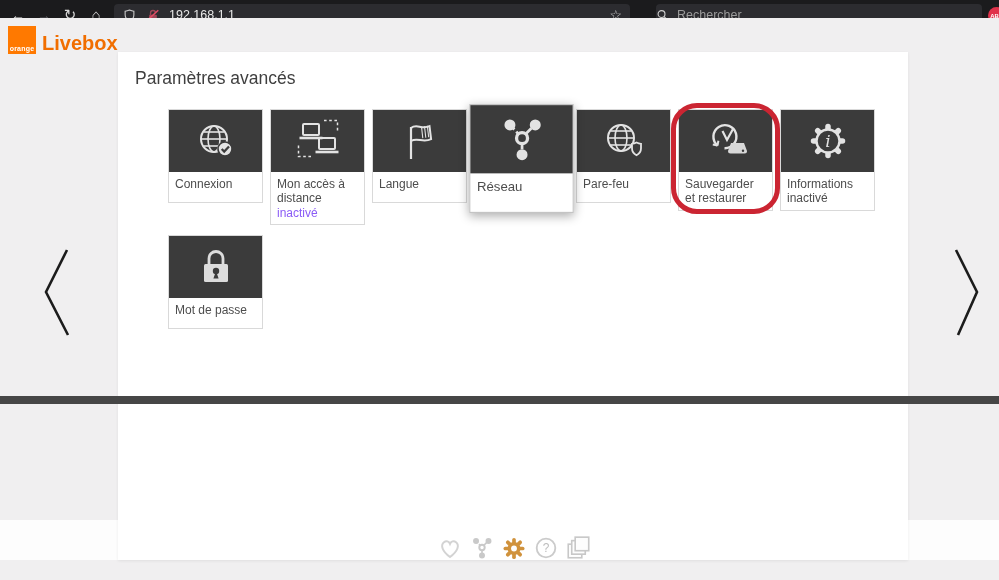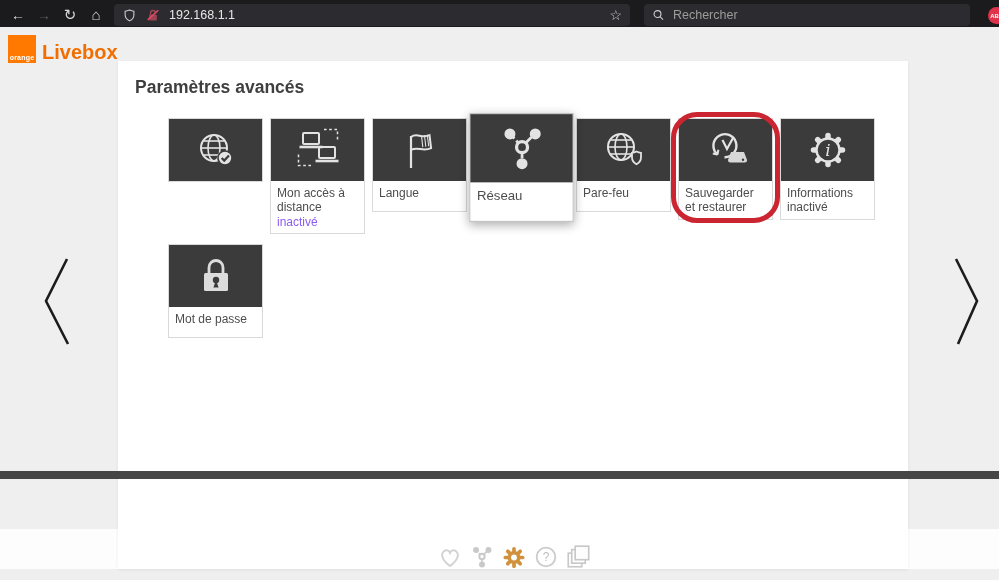--- a/index.html
+++ b/index.html
@@ -9,43 +9,43 @@
   .browser-bar{position:absolute;left:0;top:0;width:100%;height:30px;background:#1b1b1d;
     display:flex;align-items:center;padding:0 8px;box-sizing:border-box;gap:6px;}
   .nav-glyph{width:20px;text-align:center;font-size:14px;color:#d8d8d8;cursor:pointer;flex:none;line-height:30px;}
   .nav-glyph.disabled{color:#5b5b60;}
   .nav-glyph.reload{font-size:15px;}
   .nav-glyph.home{font-size:15px;}
   .url-bar{flex:none;width:516px;height:22px;background:#2c2c30;border-radius:4px;
     display:flex;align-items:center;padding:0 8px;box-sizing:border-box;gap:9px;margin-left:2px;}
   .url-text{color:#e6e6e6;font-size:12.5px;flex:1;}
   .star-glyph{color:#cfcfcf;font-size:14px;flex:none;}
-  .search-bar{flex:none;width:326px;height:22px;background:#2c2c30;border-radius:4px;margin-left:8px;
-    display:flex;align-items:center;padding:0 8px;box-sizing:border-box;gap:6px;}
+  .search-bar{flex:none;width:326px;height:22px;background:#2c2c30;border-radius:4px;margin-left:20px;
+    display:flex;align-items:center;padding:0 0;box-sizing:border-box;gap:6px;}
   .search-bar input{background:transparent;border:none;outline:none;color:#e6e6e6;font-size:12.5px;width:100%;
     font-family:"Liberation Sans",sans-serif;}
   .search-bar input::placeholder{color:#9b9b9b;}
   .abp-badge{position:absolute;right:-6px;top:7px;width:17px;height:17px;border-radius:50%;background:#e0324b;
     color:#fff;font-size:6px;font-weight:bold;display:flex;align-items:center;justify-content:center;}
   .dl-icon{flex:none;margin-left:10px;}
 
   
-  .page{position:absolute;left:0;top:27px;width:100%;height:452px;background:#f0eff0;}
+  .page{position:absolute;left:0;top:18px;width:100%;height:386px;background:#f0eff0;}
   .brand{position:absolute;left:8px;top:8px;display:flex;align-items:flex-end;gap:6px;}
   .logo{width:28px;height:28px;background:#ff7900;display:flex;align-items:flex-end;justify-content:center;}
   .logo span{color:#fff;font-size:7px;font-weight:bold;padding-bottom:2px;letter-spacing:0.2px;}
   .product{color:#f16e00;font-size:20px;font-weight:bold;line-height:1;padding-bottom:1px;}
 
   .bottom-white{position:absolute;left:0;top:502px;width:100%;height:40px;background:#fdfdfd;}
   .bottom-bar{position:absolute;left:0;bottom:0;width:100%;height:8px;background:#464646;}
 
   
   .card{position:absolute;left:118px;top:34px;width:790px;height:508px;background:#fff;
     box-shadow:0 1px 3px rgba(0,0,0,0.07);}
-  .card h1{margin:0;padding:16px 0 20px 17px;font-size:17.5px;font-weight:700;color:#3f3f3f;}
+  .card h1{margin:0;padding:16px 0 20px 17px;font-size:17.5px;font-weight:400;color:#3f3f3f;}
   .rows{padding-left:50px;}
   .row{display:flex;gap:7px;align-items:flex-start;}
   .row+.row{margin-top:10px;}
 
   .tile{width:93px;flex:none;background:#fff;border:1px solid #d9d9d9;cursor:pointer;box-sizing:content-box;}
   .tile-img{height:62px;background:#3b3b3b;display:flex;align-items:center;justify-content:center;}
   .tile-label{padding:5px 6px 4px;font-size:12px;line-height:1.2;color:#4d4d4d;min-height:21px;}
   .tile-label .status{color:#8b5cf6;}
   .tile.selected{transform:scale(1.1);box-shadow:0 3px 9px rgba(0,0,0,0.33);border-color:#c2c2c2;
     position:relative;z-index:3;}
@@ -125,20 +125,23 @@
                 <g fill="none" stroke="#e3e3e3" stroke-width="2">
                   <circle cx="22" cy="22" r="13"></circle>
                   <ellipse cx="22" cy="22" rx="6" ry="13" stroke-width="1.6"></ellipse>
                   <line x1="9" y1="22" x2="35" y2="22" stroke-width="1.6"></line>
                   <line x1="11.5" y1="15" x2="32.5" y2="15" stroke-width="1.6"></line>
                   <line x1="11.5" y1="29" x2="32.5" y2="29" stroke-width="1.6"></line>
                 </g>
                 <circle cx="33" cy="32" r="7" fill="#e3e3e3" stroke="#3b3b3b" stroke-width="1.6"></circle>
                 <path d="M29.7 32 l2.5 2.6 L37 29.4" fill="none" stroke="#3b3b3b" stroke-width="2.2"></path>
               </svg>
+            </div>
+            <div class="tile-label">
+              <span>Connexion</span>
             </div>
           </div>
 
           <div class="tile">
             <div class="tile-img">
               <svg width="48" height="48" viewBox="0 0 48 48">
                 <g fill="none" stroke="#e3e3e3" stroke-width="2">
                   <rect x="9" y="7" width="16" height="11" rx="1"></rect>
                   <path d="M5.5 21 h23" stroke-width="2.6"></path>
                   <rect x="25" y="21" width="16" height="11" rx="1"></rect>

